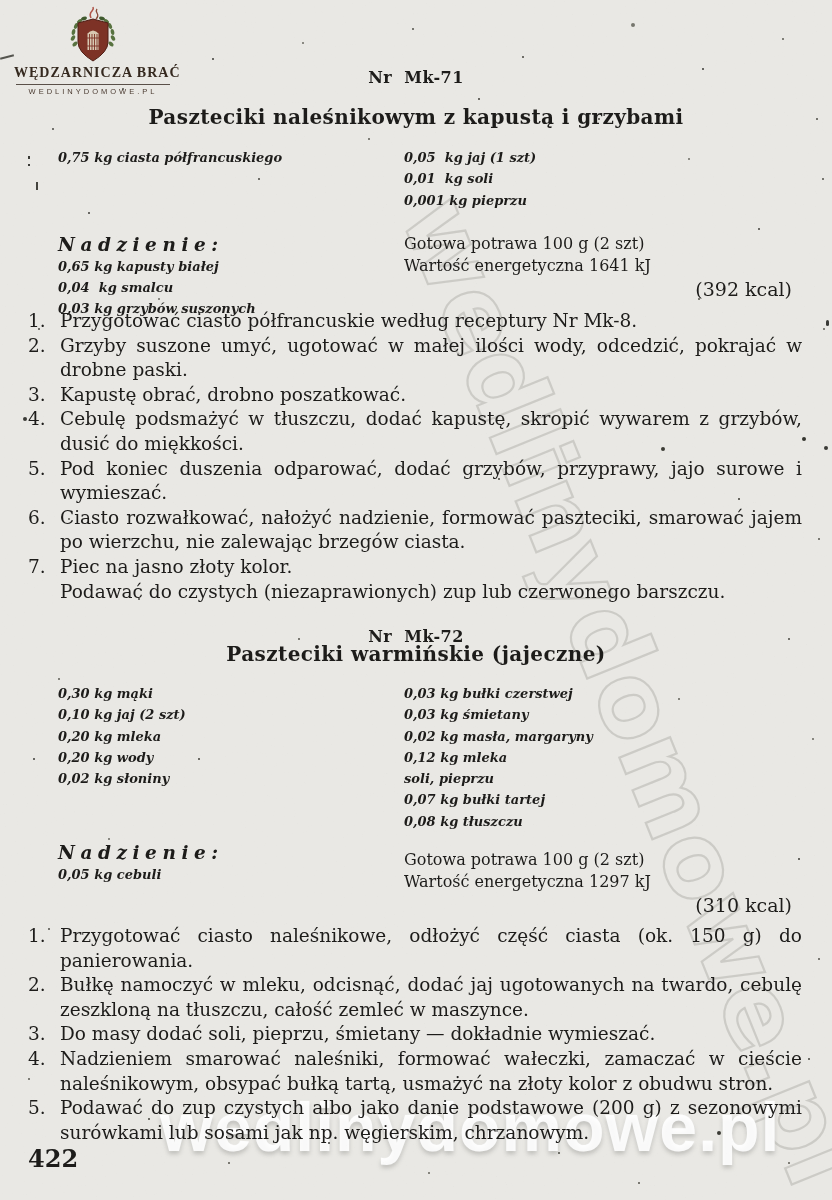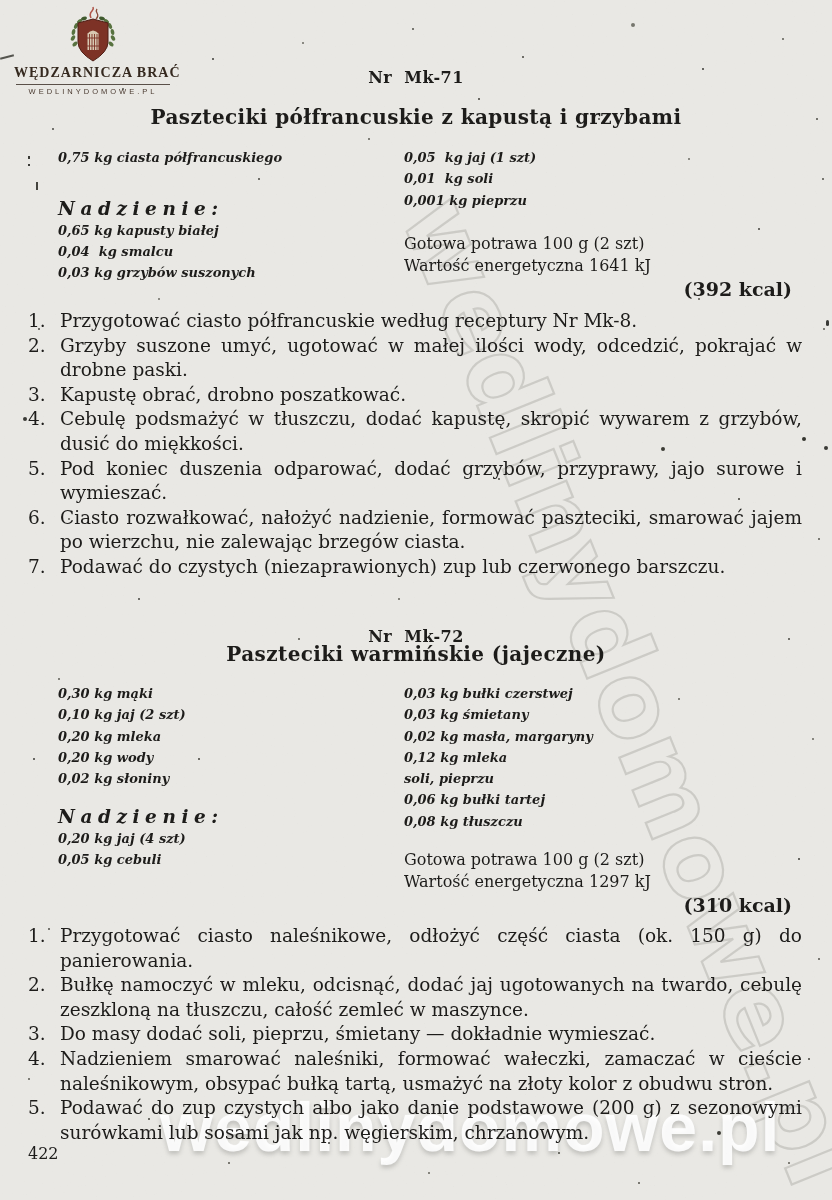--- a/index.html
+++ b/index.html
@@ -26,32 +26,32 @@
         font-size:16px;font-weight:bold;word-spacing:6px;letter-spacing:.5px;}
   .rtitle{position:absolute;left:0;width:832px;text-align:center;
         font-size:20px;font-weight:bold;letter-spacing:.4px;}
   
   .ingcols{position:absolute;left:58px;right:40px;display:flex;}
   .icol-l{width:346px;}
   .icol-r{width:388px;}
   .iline{font-style:italic;font-weight:700;font-size:13px;line-height:21.3px;
          white-space:pre-wrap;}
   .ilabel{font-style:italic;font-weight:700;font-size:18.5px;line-height:21.3px;
-          letter-spacing:.30em;}
+          letter-spacing:.30em;margin-top:36px;}
   .rline{font-size:16px;line-height:21.7px;}
-  .kcal{font-size:19px;line-height:21.7px;text-align:right;margin-top:3px;font-weight:bold;}
+  .kcal{font-size:19px;line-height:21.7px;text-align:right;margin-top:3px;}
   .gap-a{height:30px;}
   .gap-b{height:22px;}
   .gap-c{height:17px;}
   
   .steps{position:absolute;left:28px;right:30px;font-size:18.5px;line-height:24.6px;}
   .step{position:relative;padding-left:32px;text-align:justify;}
   .step .n{position:absolute;left:0;top:0;}
   
-  .pagenum{position:absolute;left:28px;top:1144px;font-size:16px;font-weight:normal;text-align:center;}
+  .pagenum{position:absolute;left:28px;top:1144px;font-size:24px;font-weight:bold;text-align:center;}
   
   .wm-diag{position:absolute;left:0;top:0;pointer-events:none;}
   .wm-bottom{position:absolute;left:160px;top:1088px;width:680px;
     font-family:"Liberation Sans", sans-serif;font-weight:bold;font-size:68px;
     letter-spacing:1px;color:rgba(255,255,255,0.88);
     text-shadow:0 3px 4px rgba(130,130,125,0.40), 0 0 2px rgba(255,255,255,0.8);
     pointer-events:none;white-space:nowrap;}
   
   .speck{position:absolute;left:0;top:0;width:2px;height:2px;border-radius:50%;
     pointer-events:none;background:transparent;box-shadow:
@@ -125,21 +125,21 @@
         <path d="M27.5 28 v16 M30 28 v16 M32.5 28 v16 M35 28 v16" stroke="#7d3226" stroke-width="0.9"></path>
         <path d="M25 32 h12 M25 40 h12" stroke="#7d3226" stroke-width="0.9"></path>
       </g>
     </svg>
     <div class="brand">WĘDZARNICZA BRAĆ</div>
     <div class="logo-rule"></div>
     <div class="site">WEDLINYDOMOWE.PL</div>
   </div>
 
   <div class="rnum" style="top:68px">Nr Mk-71</div>
-  <div class="rtitle" style="top:105px">Paszteciki półfrancuskie z kapustą i grzybami</div>
+  <div class="rtitle" style="top:105px">Paszteciki naleśnikowym z kapustą i grzybami</div>
 
   <div class="ingcols" style="top:147px">
     <div class="icol-l">
       <div class="iline">0,75 kg ciasta półfrancuskiego</div>
       <div class="gap-a"></div>
       <div class="ilabel">Nadzienie:</div>
       <div class="iline">0,65 kg kapusty białej</div>
       <div class="iline">0,04  kg smalcu</div>
       <div class="iline">0,03 kg grzybów suszonych</div>
     </div>
@@ -174,46 +174,46 @@
     <div class="step">
       <span class="n">5.</span>
       <div class="t">Pod koniec duszenia odparować, dodać grzybów, przyprawy, jajo surowe i wymieszać.</div>
     </div>
     <div class="step">
       <span class="n">6.</span>
       <div class="t">Ciasto rozwałkować, nałożyć nadzienie, formować paszteciki, smarować jajem po wierzchu, nie zalewając brzegów ciasta.</div>
     </div>
     <div class="step">
       <span class="n">7.</span>
+      <div class="t">Piec na jasno złoty kolor.</div>
       <div class="t">Podawać do czystych (niezaprawionych) zup lub czerwonego barszczu.</div>
     </div>
   </div>
 
   <div class="rnum" style="top:627px">Nr Mk-72</div>
   <div class="rtitle" style="top:642px">Paszteciki warmińskie (jajeczne)</div>
 
   <div class="ingcols" style="top:683px">
     <div class="icol-l">
       <div class="iline">0,30 kg mąki</div>
       <div class="iline">0,10 kg jaj (2 szt)</div>
       <div class="iline">0,20 kg mleka</div>
       <div class="iline">0,20 kg wody</div>
       <div class="iline">0,02 kg słoniny</div>
       <div class="gap-c"></div>
       <div class="ilabel">Nadzienie:</div>
-      <div class="iline">0,20 kg jaj (4 szt)</div>
       <div class="iline">0,05 kg cebuli</div>
     </div>
     <div class="icol-r">
       <div class="iline">0,03 kg bułki czerstwej</div>
       <div class="iline">0,03 kg śmietany</div>
       <div class="iline">0,02 kg masła, margaryny</div>
       <div class="iline">0,12 kg mleka</div>
       <div class="iline">soli, pieprzu</div>
-      <div class="iline">0,06 kg bułki tartej</div>
+      <div class="iline">0,07 kg bułki tartej</div>
       <div class="iline">0,08 kg tłuszczu</div>
       <div class="gap-c"></div>
       <div class="rline">Gotowa potrawa 100 g (2 szt)</div>
       <div class="rline">Wartość energetyczna 1297 kJ</div>
       <div class="kcal">(310 kcal)</div>
     </div>
   </div>
 
   <div class="steps" style="top:924px">
     <div class="step">

